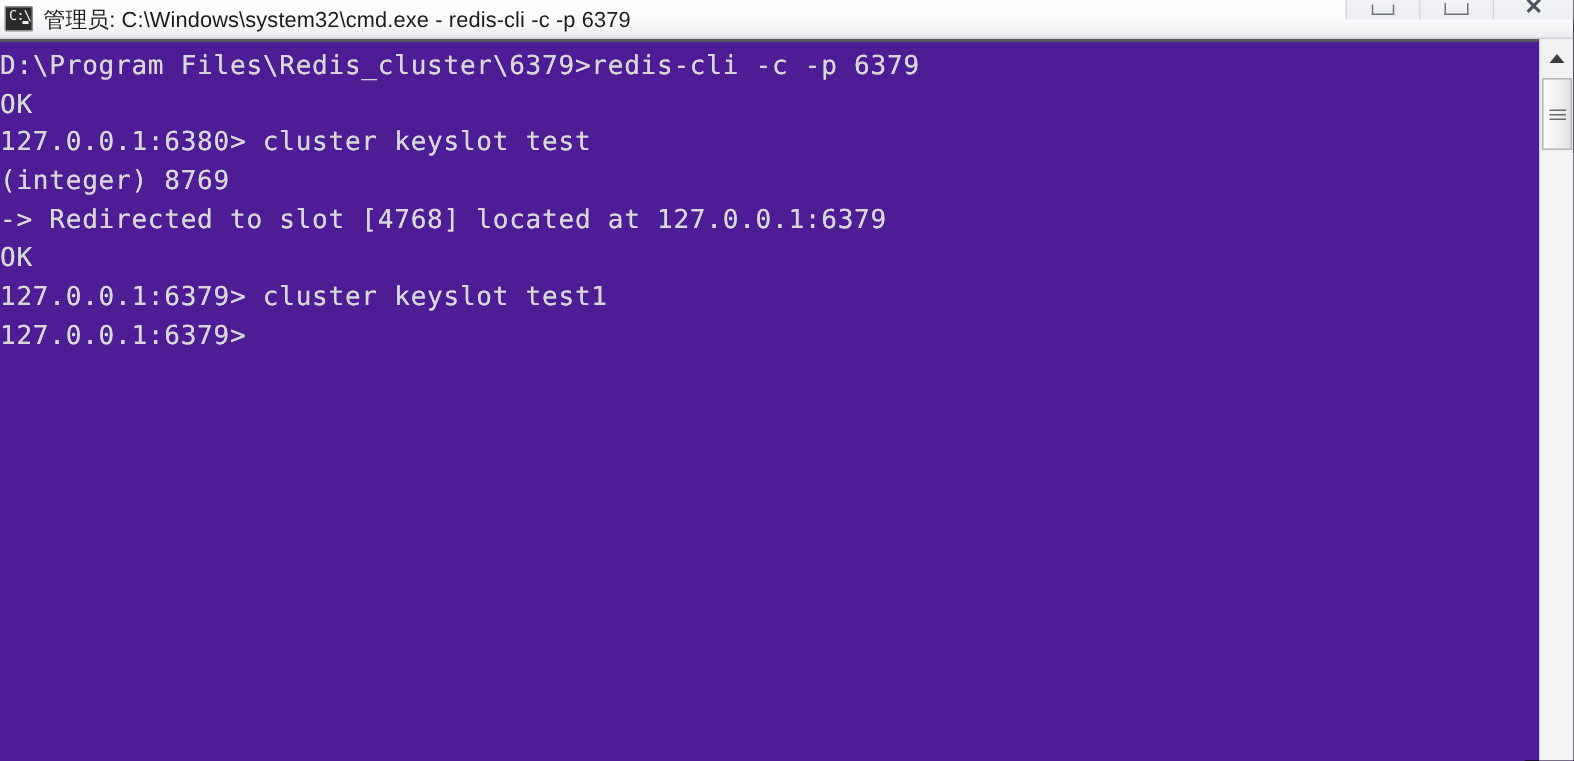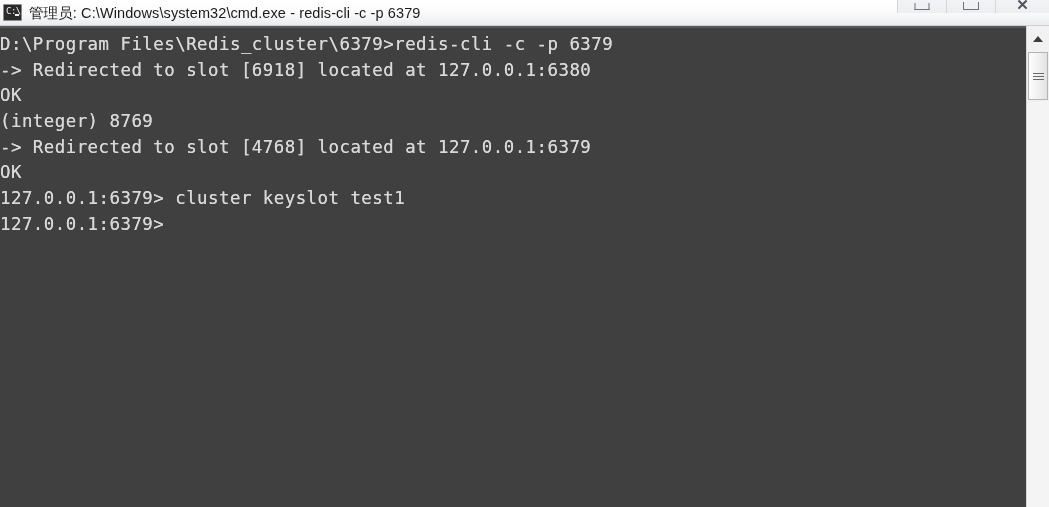--- a/index.html
+++ b/index.html
@@ -135,21 +135,21 @@
     color: #4e5560;
   }
 
   
   #console {
     position: absolute;
     left: 0;
     top: 26px;
     width: 1049px;
     height: 481px;
-    background: #404040;
+    background: #4c1d95;
     overflow: hidden;
   }
   #console-top-edge {
     position: absolute;
     left: 0;
     top: 0;
     width: 1026px;
     height: 2px;
     background: #57585b;
   }
@@ -267,22 +267,22 @@
       <div class="win-btn close">
         <span class="mark">✕</span>
       </div>
     </div>
   </div>
 
   <div id="console">
     <div id="console-top-edge"></div>
     <div id="term">
         <div class="term-line">D:\Program Files\Redis_cluster\6379&gt;redis-cli -c -p 6379</div>
-        <div class="term-line">-&gt; Redirected to slot [6918] located at 127.0.0.1:6380</div>
         <div class="term-line">OK</div>
+        <div class="term-line">127.0.0.1:6380&gt; cluster keyslot test</div>
         <div class="term-line">(integer) 8769</div>
         <div class="term-line">-&gt; Redirected to slot [4768] located at 127.0.0.1:6379</div>
         <div class="term-line">OK</div>
         <div class="term-line">127.0.0.1:6379&gt; cluster keyslot test1</div>
         <div class="term-line">127.0.0.1:6379&gt;</div>
       </div>
   </div>
 
   <div id="scrollbar">
     <div id="scroll-up">

